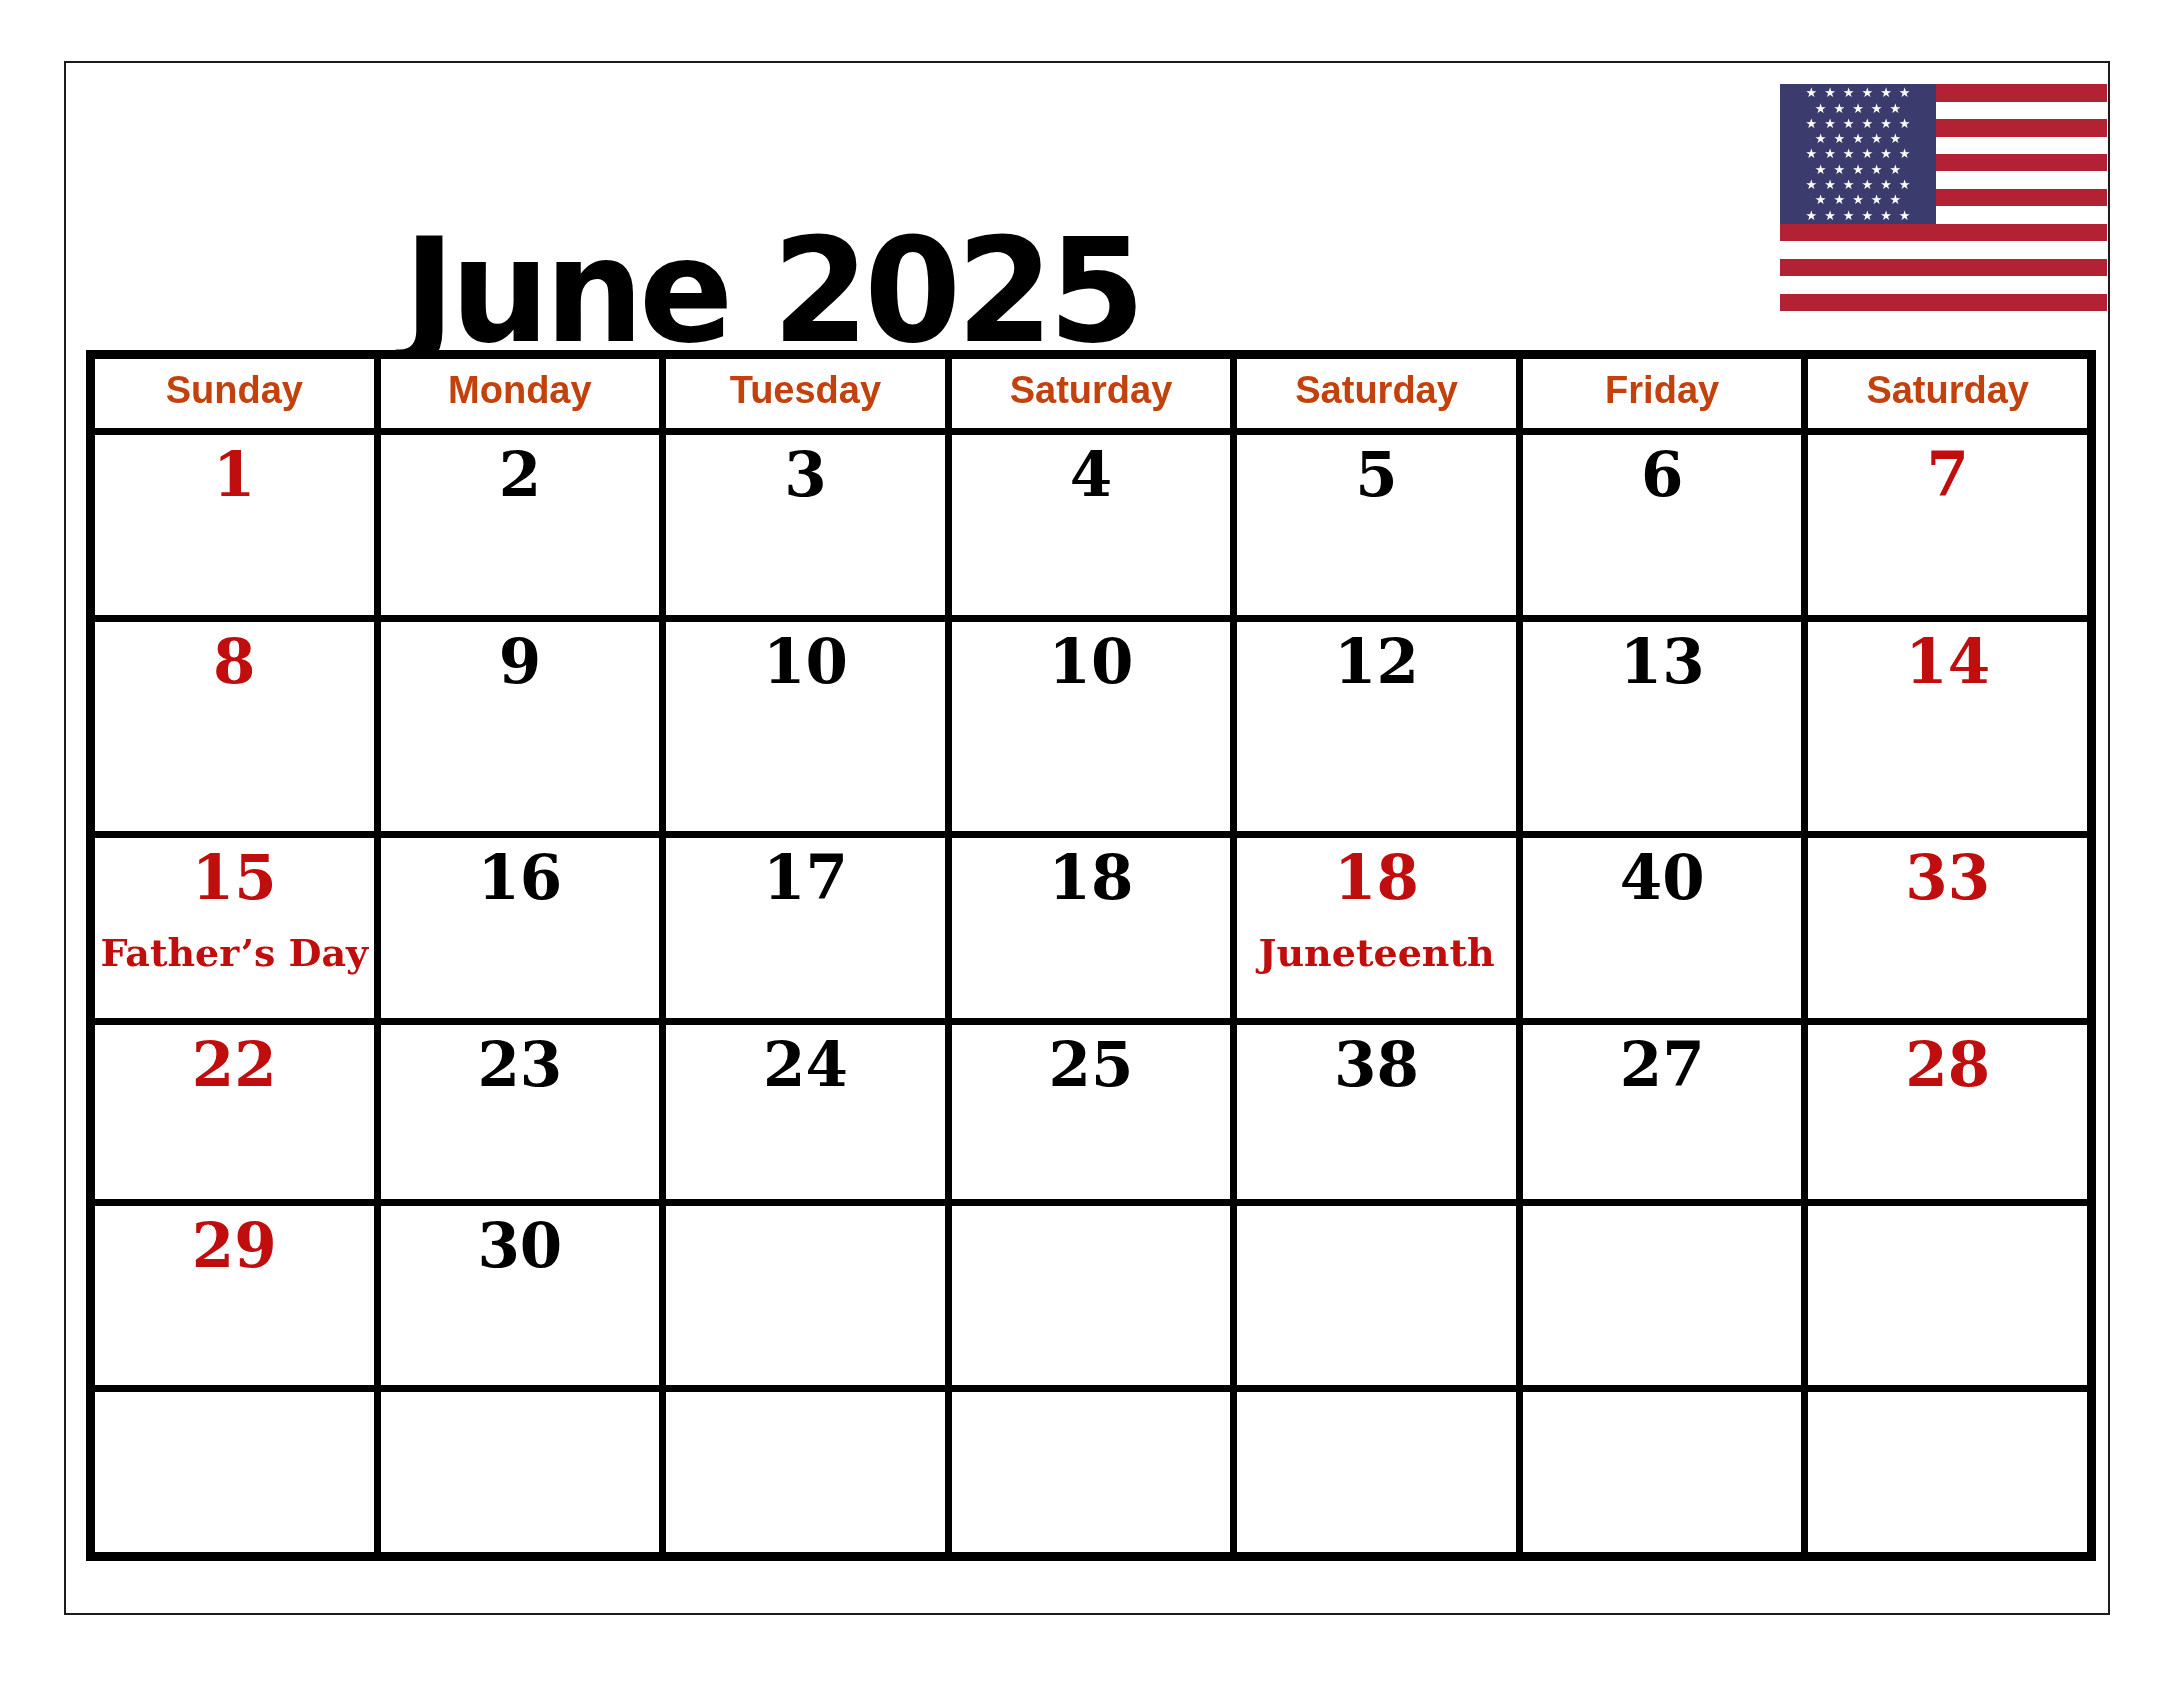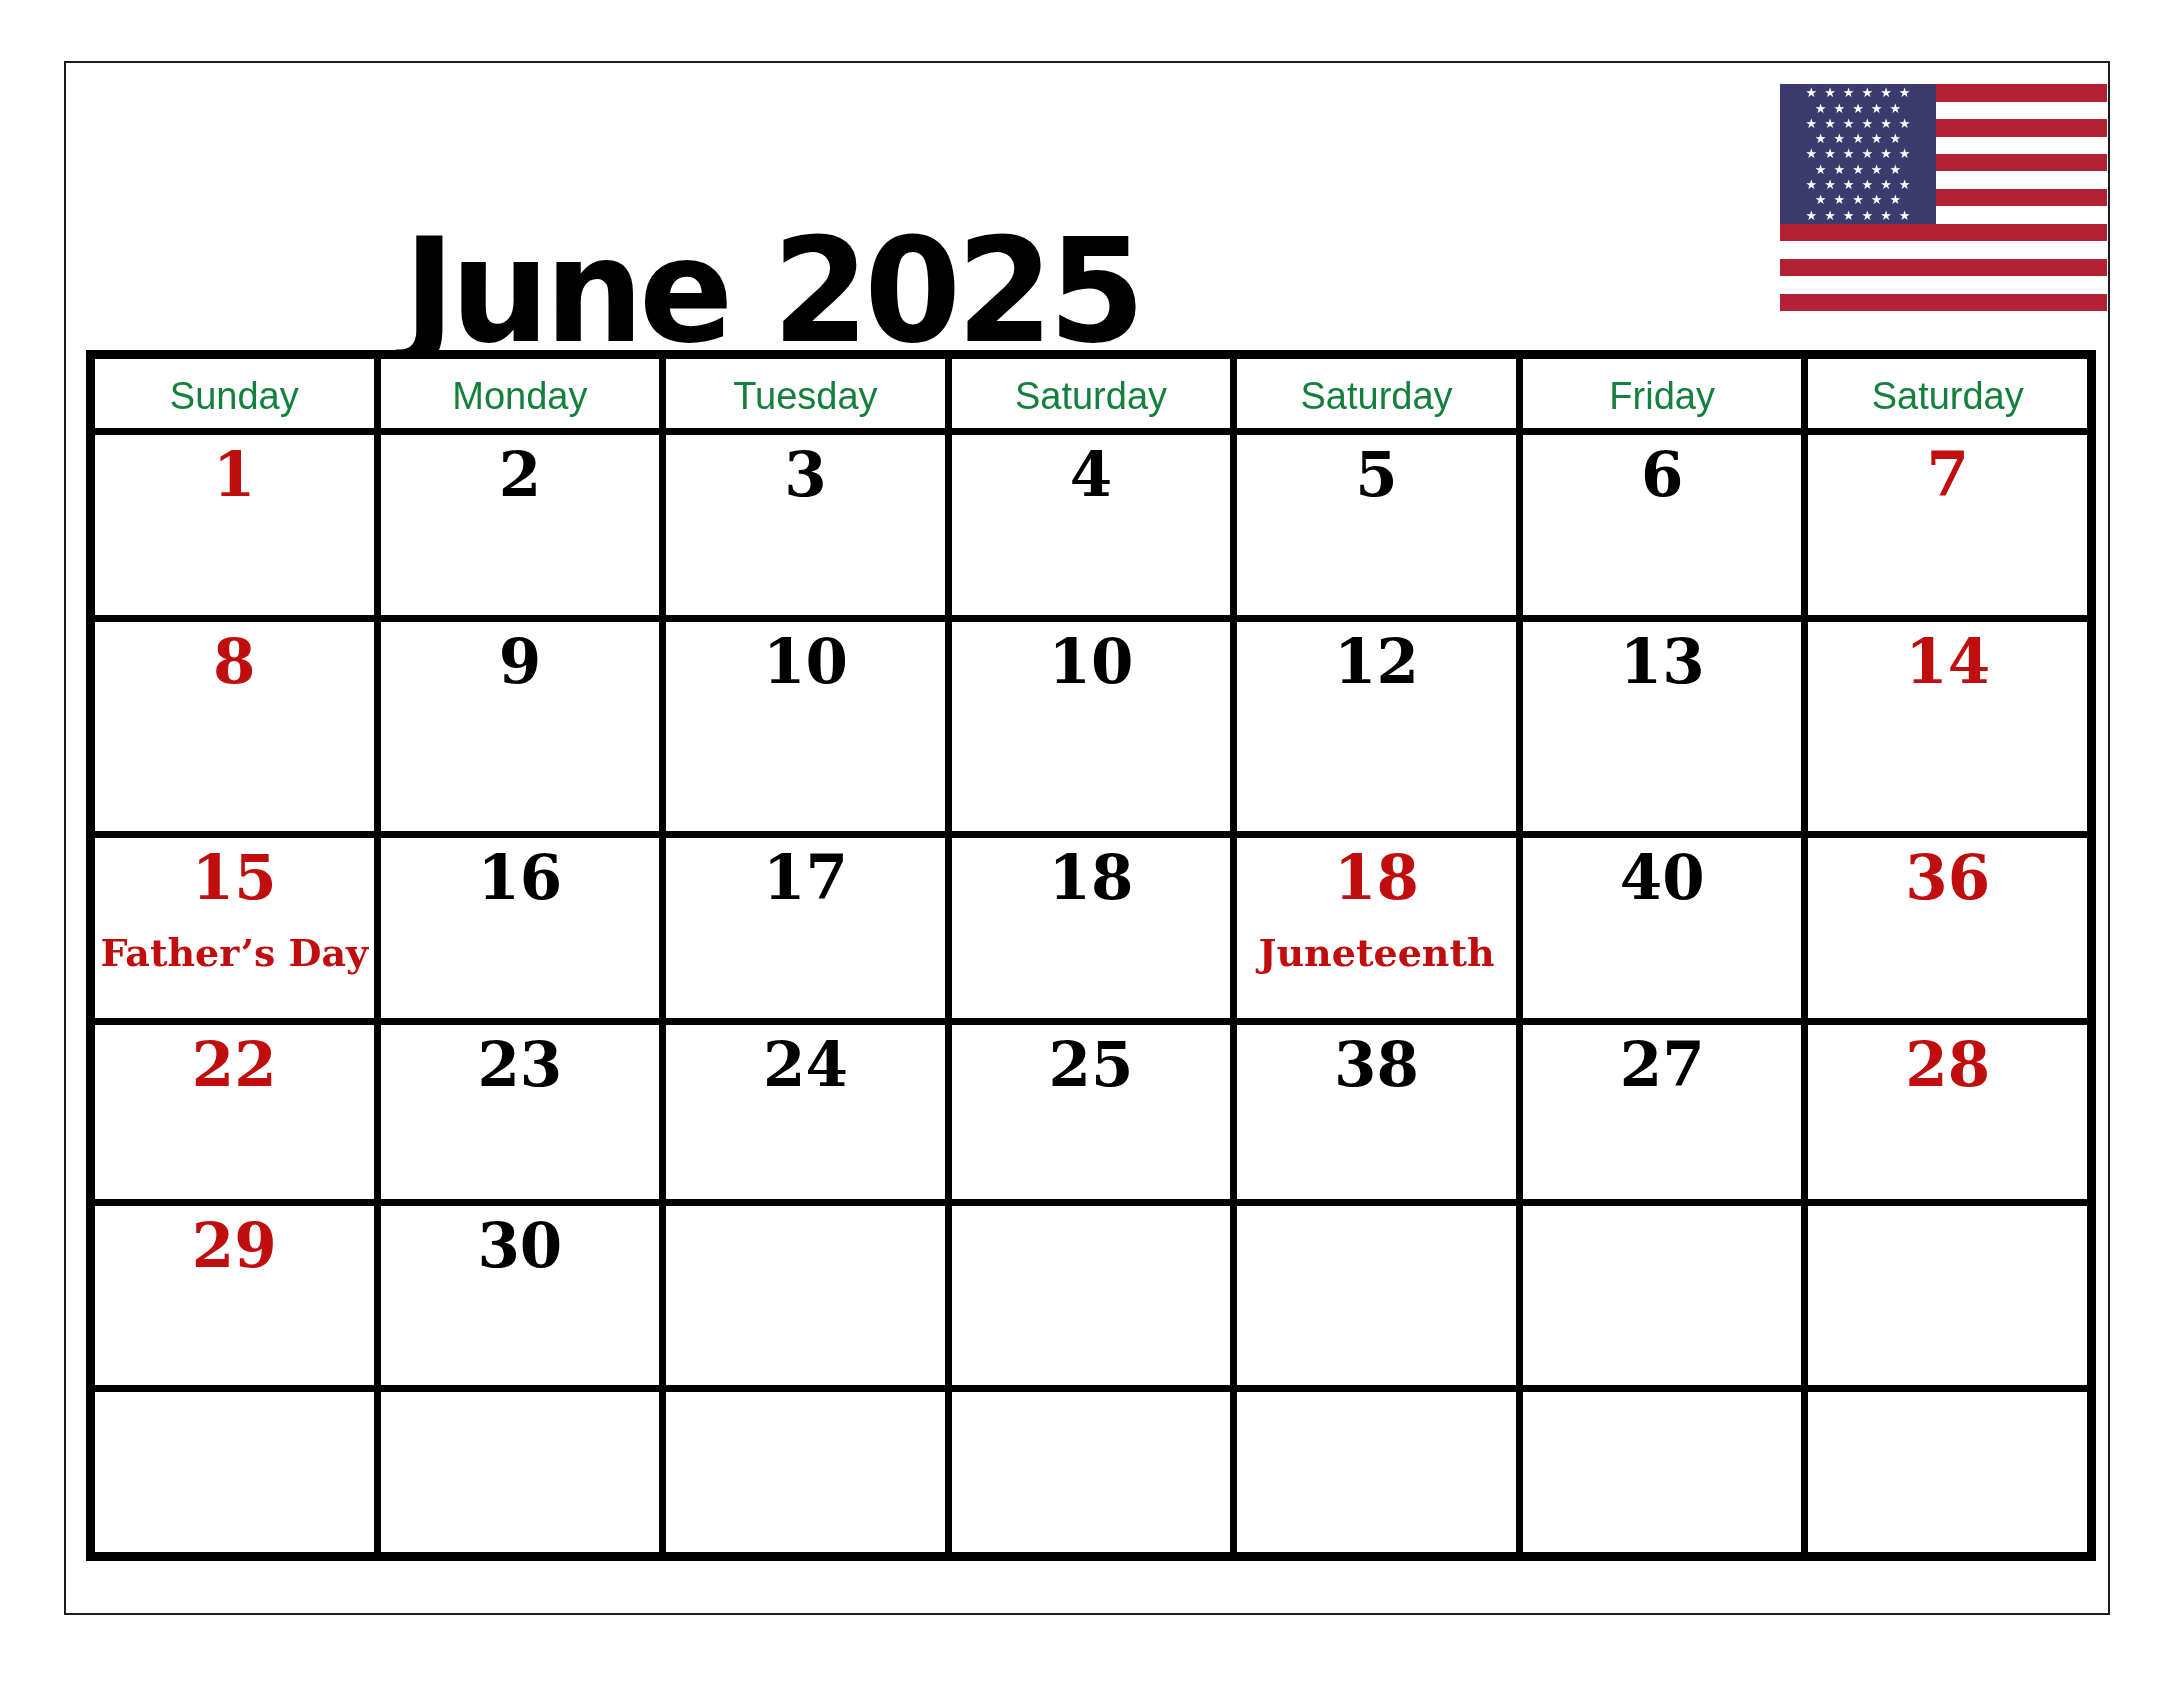--- a/index.html
+++ b/index.html
@@ -71,25 +71,25 @@
     grid-template-rows: 69px 180px 209px 180px 174px 179px 1fr;
     gap: 7px;
     background: #000;
     border: 9px solid #000;
   }
   .cell { background: #fff; }
   .header-cell {
     display: flex;
     align-items: flex-end;
     justify-content: center;
-    padding-bottom: 10px;
-    box-sizing: border-box;
-    font-weight: normal;
+    padding-bottom: 16px;
+    box-sizing: border-box;
+    font-weight: bold;
     font-size: 38px;
-    color: #15803d;
+    color: #c2410c;
   }
   .day-cell {
     text-align: center;
     padding-top: 6px;
     box-sizing: border-box;
     font-family: "DejaVu Serif", serif;
     font-weight: bold;
   }
   .day-num {
     font-size: 61px;
@@ -191,21 +191,21 @@
       <div class="day-num">18</div>
     </div>
     <div class="cell day-cell">
       <div class="day-num red">18</div>
       <div class="holiday-label">Juneteenth</div>
     </div>
     <div class="cell day-cell">
       <div class="day-num">40</div>
     </div>
     <div class="cell day-cell">
-      <div class="day-num red">36</div>
+      <div class="day-num red">33</div>
     </div>
     <div class="cell day-cell">
       <div class="day-num red">22</div>
     </div>
     <div class="cell day-cell">
       <div class="day-num">23</div>
     </div>
     <div class="cell day-cell">
       <div class="day-num">24</div>
     </div>

